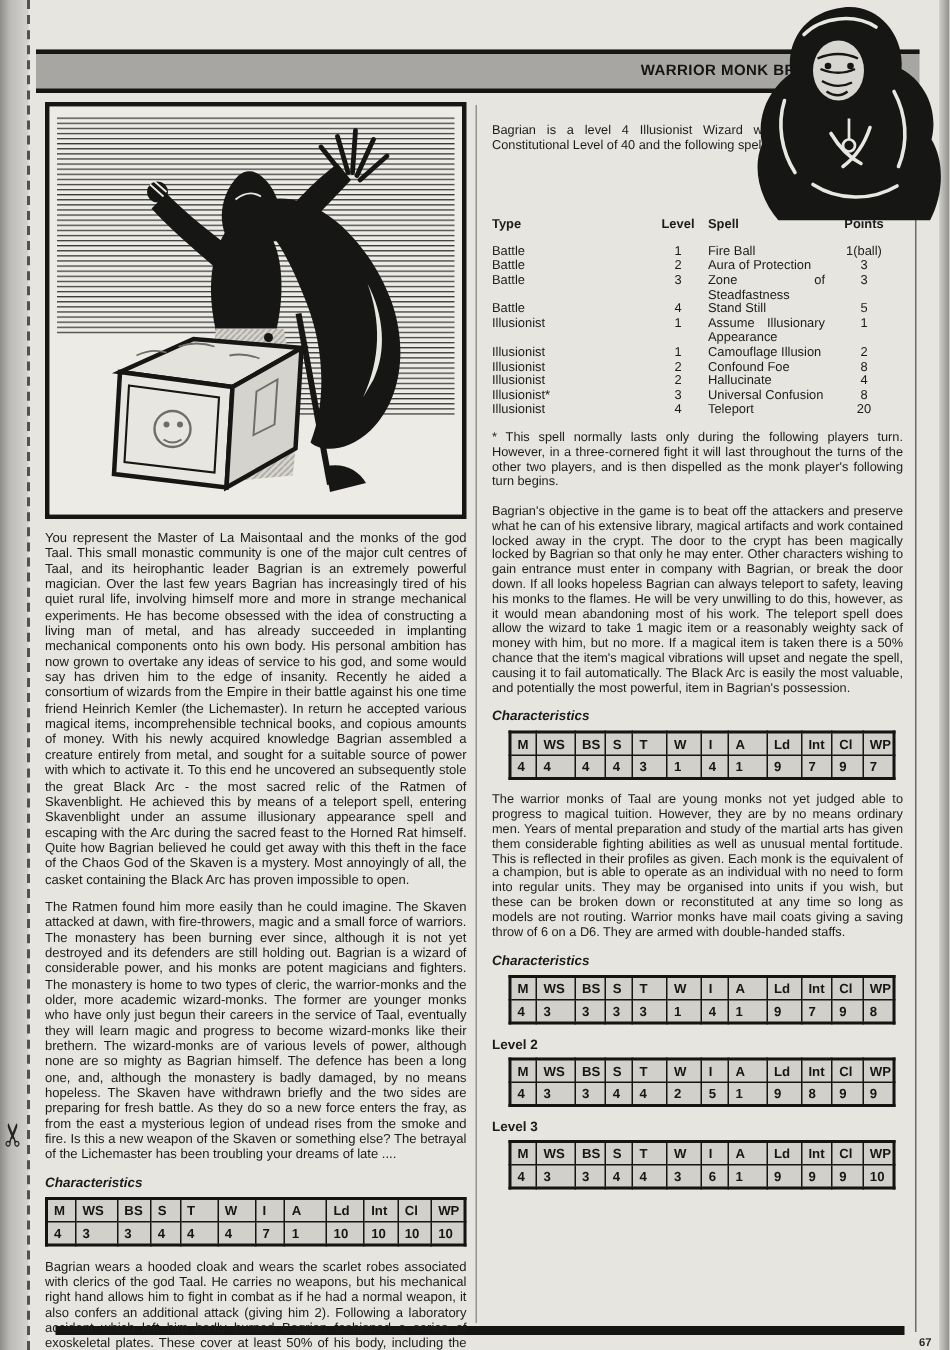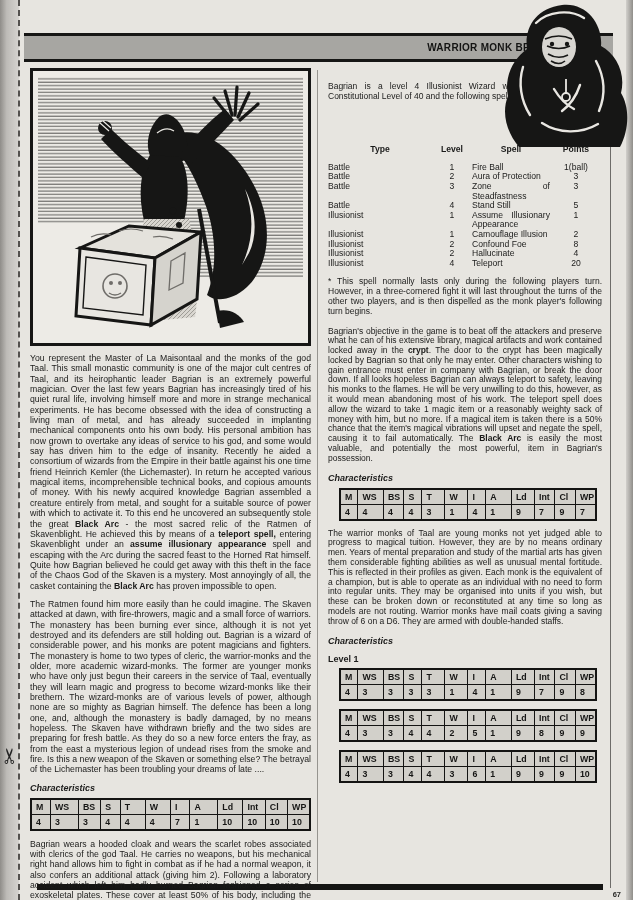--- a/index.html
+++ b/index.html
@@ -23,37 +23,37 @@
     display:flex; align-items:center; justify-content:flex-end; padding-right:66px; }
   .banner-title { font-size:10px; font-weight:bold; letter-spacing:.3px; color:#141413; }
   .monk-illus { position:absolute; left:496px; top:1px; width:136px; height:146px; z-index:2; }
 
   
   .col { position:absolute; text-align:justify; }
   .col-left  { left:30px;  top:68px; width:281px; }
   .col-right { left:328px; top:82px; width:274px; }
   .col-left  .body { font-size:8.7px;  line-height:10.35px; margin-bottom:8px; }
   .col-right .body { font-size:8.5px;  line-height:9.8px;  margin-bottom:9px; }
-  .body b { font-weight:bold; }
+  .body b { font-weight:normal; }
 
   .illus-frame { width:281px; height:278px; border:3px solid #161615; background:#edebe6; margin-bottom:7px; overflow:hidden; }
 
   .section-heading { font-size:10px; font-weight:bold; letter-spacing:.2px; margin:9px 0 3px; text-align:left; }
   .char-label { font-size:9px; font-weight:bold; font-style:italic; margin:0 0 5px; text-align:left; }
   .level-label { font-size:9px; font-weight:bold; margin:8px 0 4px; text-align:left; }
 
   
   .stat-table { width:100%; border-collapse:collapse; border:2px solid #141413; background:#d2d0ca; margin-bottom:8px; table-layout:fixed; }
   .stat-table th, .stat-table td { border:1px solid #141413; font-size:8.8px; font-weight:bold;
     text-align:left; padding:2px 0 2px 4px; height:14px; background:#d2d0ca; color:#161615; }
   .indent { margin-left:11px; width:258px; }
 
   
   .spell-table { width:100%; border-collapse:collapse; font-size:8.6px; line-height:9.6px; margin-top:34px; margin-bottom:9px; }
-  .spell-table th { font-weight:bold; text-align:center; vertical-align:bottom; padding-bottom:8px; }
+  .spell-table th { font-weight:bold; text-align:left; vertical-align:bottom; padding-bottom:8px; }
   .spell-table th:nth-child(2) { text-align:center; }
   .spell-table th:nth-child(4) { text-align:center; width:52px; }
   .spell-table col.c-type { width:104px; } .spell-table col.c-level { width:40px; }
   .spell-table col.c-spell { width:auto; } .spell-table col.c-points { width:52px; }
   .spell-table td { padding:0; vertical-align:top; }
   .spell-table td:nth-child(2) { text-align:center; }
   .spell-table td:nth-child(4) { text-align:center; }
 
   .footnote { font-size:8.5px; line-height:9.8px; margin-bottom:10px; }
 
@@ -279,20 +279,26 @@
             <td>Confound Foe</td>
             <td>8</td>
           </tr>
           <tr>
             <td>Illusionist</td>
             <td>2</td>
             <td>Hallucinate</td>
             <td>4</td>
           </tr>
           <tr>
+            <td>Illusionist*</td>
+            <td>3</td>
+            <td>Universal Confusion</td>
+            <td>8</td>
+          </tr>
+          <tr>
             <td>Illusionist</td>
             <td>4</td>
             <td>Teleport</td>
             <td>20</td>
           </tr>
         </tbody>
     </table>
 
     <p class="footnote">* This spell normally lasts only during the following players turn. However, in a three-cornered fight it will last throughout the turns of the other two players, and is then dispelled as the monk player's following turn begins.</p>
 
@@ -344,21 +350,20 @@
             <td>9</td>
             <td>7</td>
           </tr>
       </tbody>
     </table>
 
     <p class="body">The warrior monks of Taal are young monks not yet judged able to progress to magical tuition. However, they are by no means ordinary men. Years of mental preparation and study of the martial arts has given them considerable fighting abilities as well as unusual mental fortitude. This is reflected in their profiles as given. Each monk is the equivalent of a champion, but is able to operate as an individual with no need to form into regular units. They may be organised into units if you wish, but these can be broken down or reconstituted at any time so long as models are not routing. Warrior monks have mail coats giving a saving throw of 6 on a D6. They are armed with double-handed staffs.</p>
 
     <div class="char-label">Characteristics</div>
 
-    <div class="level-label">Level 1</div>
     <table class="stat-table indent">
       <colgroup>
         <col style="width:7%">
           <col style="width:10%">
           <col style="width:8%">
           <col style="width:7%">
         <col style="width:9%">
           <col style="width:9%">
           <col style="width:7%">
           <col style="width:10%">
@@ -392,20 +397,21 @@
             <td>4</td>
             <td>1</td>
             <td>9</td>
             <td>7</td>
             <td>9</td>
             <td>8</td>
           </tr>
       </tbody>
     </table>
 
+    <div class="level-label">Level 2</div>
     <table class="stat-table indent">
       <colgroup>
         <col style="width:7%">
           <col style="width:10%">
           <col style="width:8%">
           <col style="width:7%">
         <col style="width:9%">
           <col style="width:9%">
           <col style="width:7%">
           <col style="width:10%">
@@ -439,20 +445,21 @@
             <td>5</td>
             <td>1</td>
             <td>9</td>
             <td>8</td>
             <td>9</td>
             <td>9</td>
           </tr>
       </tbody>
     </table>
 
+    <div class="level-label">Level 3</div>
     <table class="stat-table indent">
       <colgroup>
         <col style="width:7%">
           <col style="width:10%">
           <col style="width:8%">
           <col style="width:7%">
         <col style="width:9%">
           <col style="width:9%">
           <col style="width:7%">
           <col style="width:10%">

